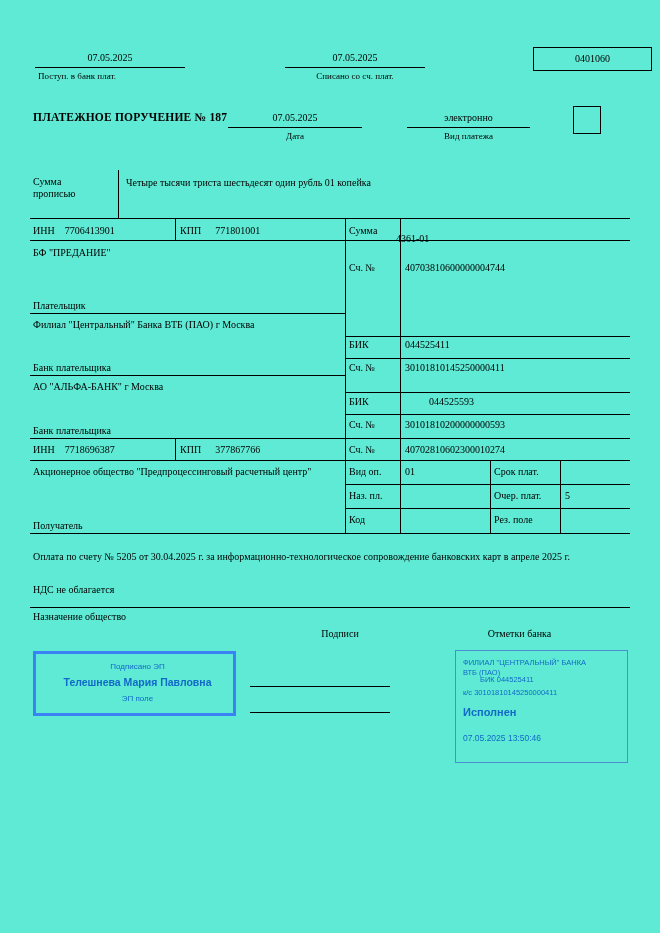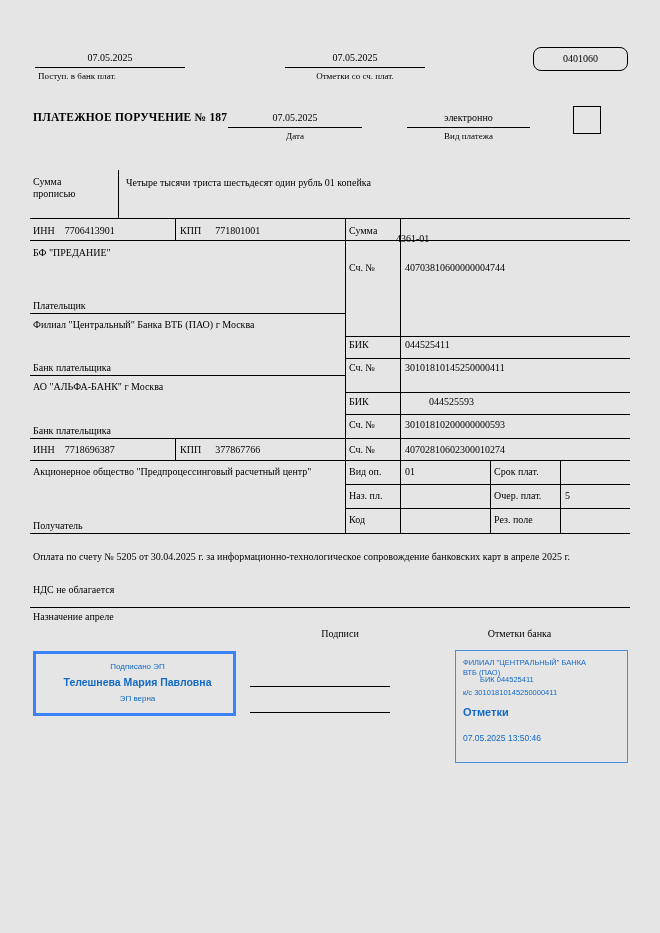--- a/index.html
+++ b/index.html
@@ -1,18 +1,18 @@
 <!DOCTYPE html>
 <html><head>
 <meta charset="utf-8">
 <style>
   * { margin:0; padding:0; box-sizing:border-box; }
   html,body { background:#ffffff; }
   .page {
-    position:relative; width:660px; height:933px; background:#e5e5e5;
+    position:relative; width:660px; height:933px; background:#5eead4;
     font-family:"Liberation Serif", serif; color:#000; font-size:10px;
     overflow:hidden;
   }
   .abs { position:absolute; line-height:12px; }
   .hline { position:absolute; height:1px; background:#000; }
   .vline { position:absolute; width:1px; background:#000; }
   .center { text-align:center; }
   .b { font-weight:bold; }
   .sm { font-size:9px; line-height:11px; }
   .title { font-size:11.5px; font-weight:bold; letter-spacing:0.2px; }
@@ -29,23 +29,23 @@
 <body>
 
 <div class="page">
 
   <div class="abs center" style="left:35px;top:52px;width:150px;">07.05.2025</div>
   <div class="hline" style="left:35px;top:67px;width:150px;"></div>
   <div class="abs sm" style="left:38px;top:71px;">Поступ. в банк плат.</div>
 
   <div class="abs center" style="left:285px;top:52px;width:140px;">07.05.2025</div>
   <div class="hline" style="left:285px;top:67px;width:140px;"></div>
-  <div class="abs sm center" style="left:285px;top:71px;width:140px;">Отметки со сч. плат.</div>
+  <div class="abs sm center" style="left:285px;top:71px;width:140px;">Списано со сч. плат.</div>
 
-  <div class="box" style="left:533px;top:47px;width:95px;height:24px;border-radius:8px;">
+  <div class="box" style="left:533px;top:47px;width:119px;height:24px;">
     <div class="center" style="line-height:22px;">0401060</div>
   </div>
 
   <div class="abs title" style="left:33px;top:111px;">ПЛАТЕЖНОЕ ПОРУЧЕНИЕ № 187</div>
 
   <div class="abs center" style="left:228px;top:112px;width:134px;">07.05.2025</div>
   <div class="hline" style="left:228px;top:127px;width:134px;"></div>
   <div class="abs sm center" style="left:228px;top:131px;width:134px;">Дата</div>
 
   <div class="abs center" style="left:407px;top:112px;width:123px;">электронно</div>
@@ -124,36 +124,36 @@
   <div class="abs" style="left:494px;top:466px;">Срок плат.</div>
   <div class="abs" style="left:349px;top:490px;">Наз. пл.</div>
   <div class="abs" style="left:494px;top:490px;">Очер. плат.</div>
   <div class="abs" style="left:565px;top:490px;">5</div>
   <div class="abs" style="left:349px;top:514px;">Код</div>
   <div class="abs" style="left:494px;top:514px;">Рез. поле</div>
 
   <div class="abs" style="left:33px;top:551px;width:590px;">Оплата по счету № 5205 от 30.04.2025 г. за информационно-технологическое сопровождение банковских карт в апреле 2025 г.</div>
   <div class="abs" style="left:33px;top:584px;">НДС не облагается</div>
   <div class="hline" style="left:30px;top:607px;width:600px;"></div>
-  <div class="abs" style="left:33px;top:611px;">Назначение апреле</div>
+  <div class="abs" style="left:33px;top:611px;">Назначение общество</div>
 
   <div class="abs center" style="left:295px;top:628px;width:90px;">Подписи</div>
   <div class="abs center" style="left:462px;top:628px;width:115px;">Отметки банка</div>
 
   <div class="sigbox" style="left:33px;top:651px;width:203px;height:65px;">
     <div class="abs stamp stamp-sm center" style="left:0;top:8px;width:203px;">Подписано ЭП</div>
     <div class="abs stamp b center" style="left:0;top:22px;width:203px;font-size:10.5px;">Телешнева Мария Павловна</div>
-    <div class="abs stamp stamp-sm center" style="left:0;top:40px;width:203px;">ЭП верна</div>
+    <div class="abs stamp stamp-sm center" style="left:0;top:40px;width:203px;">ЭП поле</div>
   </div>
 
   <div class="hline" style="left:250px;top:686px;width:140px;"></div>
   <div class="hline" style="left:250px;top:712px;width:140px;"></div>
 
   <div class="bankbox" style="left:455px;top:650px;width:173px;height:113px;">
     <div class="abs stamp bank-sm" style="left:7px;top:7px;width:160px;">ФИЛИАЛ "ЦЕНТРАЛЬНЫЙ" БАНКА</div>
     <div class="abs stamp bank-sm" style="left:7px;top:17px;width:160px;">ВТБ (ПАО)</div>
     <div class="abs stamp bank-sm" style="left:7px;top:24px;width:160px;margin-left:17px;">БИК 044525411</div>
     <div class="abs stamp bank-sm" style="left:7px;top:37px;width:160px;">к/с 30101810145250000411</div>
-    <div class="abs stamp b" style="left:7px;top:55px;width:160px;font-size:11px;">Отметки</div>
+    <div class="abs stamp b" style="left:7px;top:55px;width:160px;font-size:11px;">Исполнен</div>
     <div class="abs stamp" style="left:7px;top:81px;width:160px;font-size:8.5px;">07.05.2025 13:50:46</div>
   </div>
 
 </div>
 
 </body></html>

